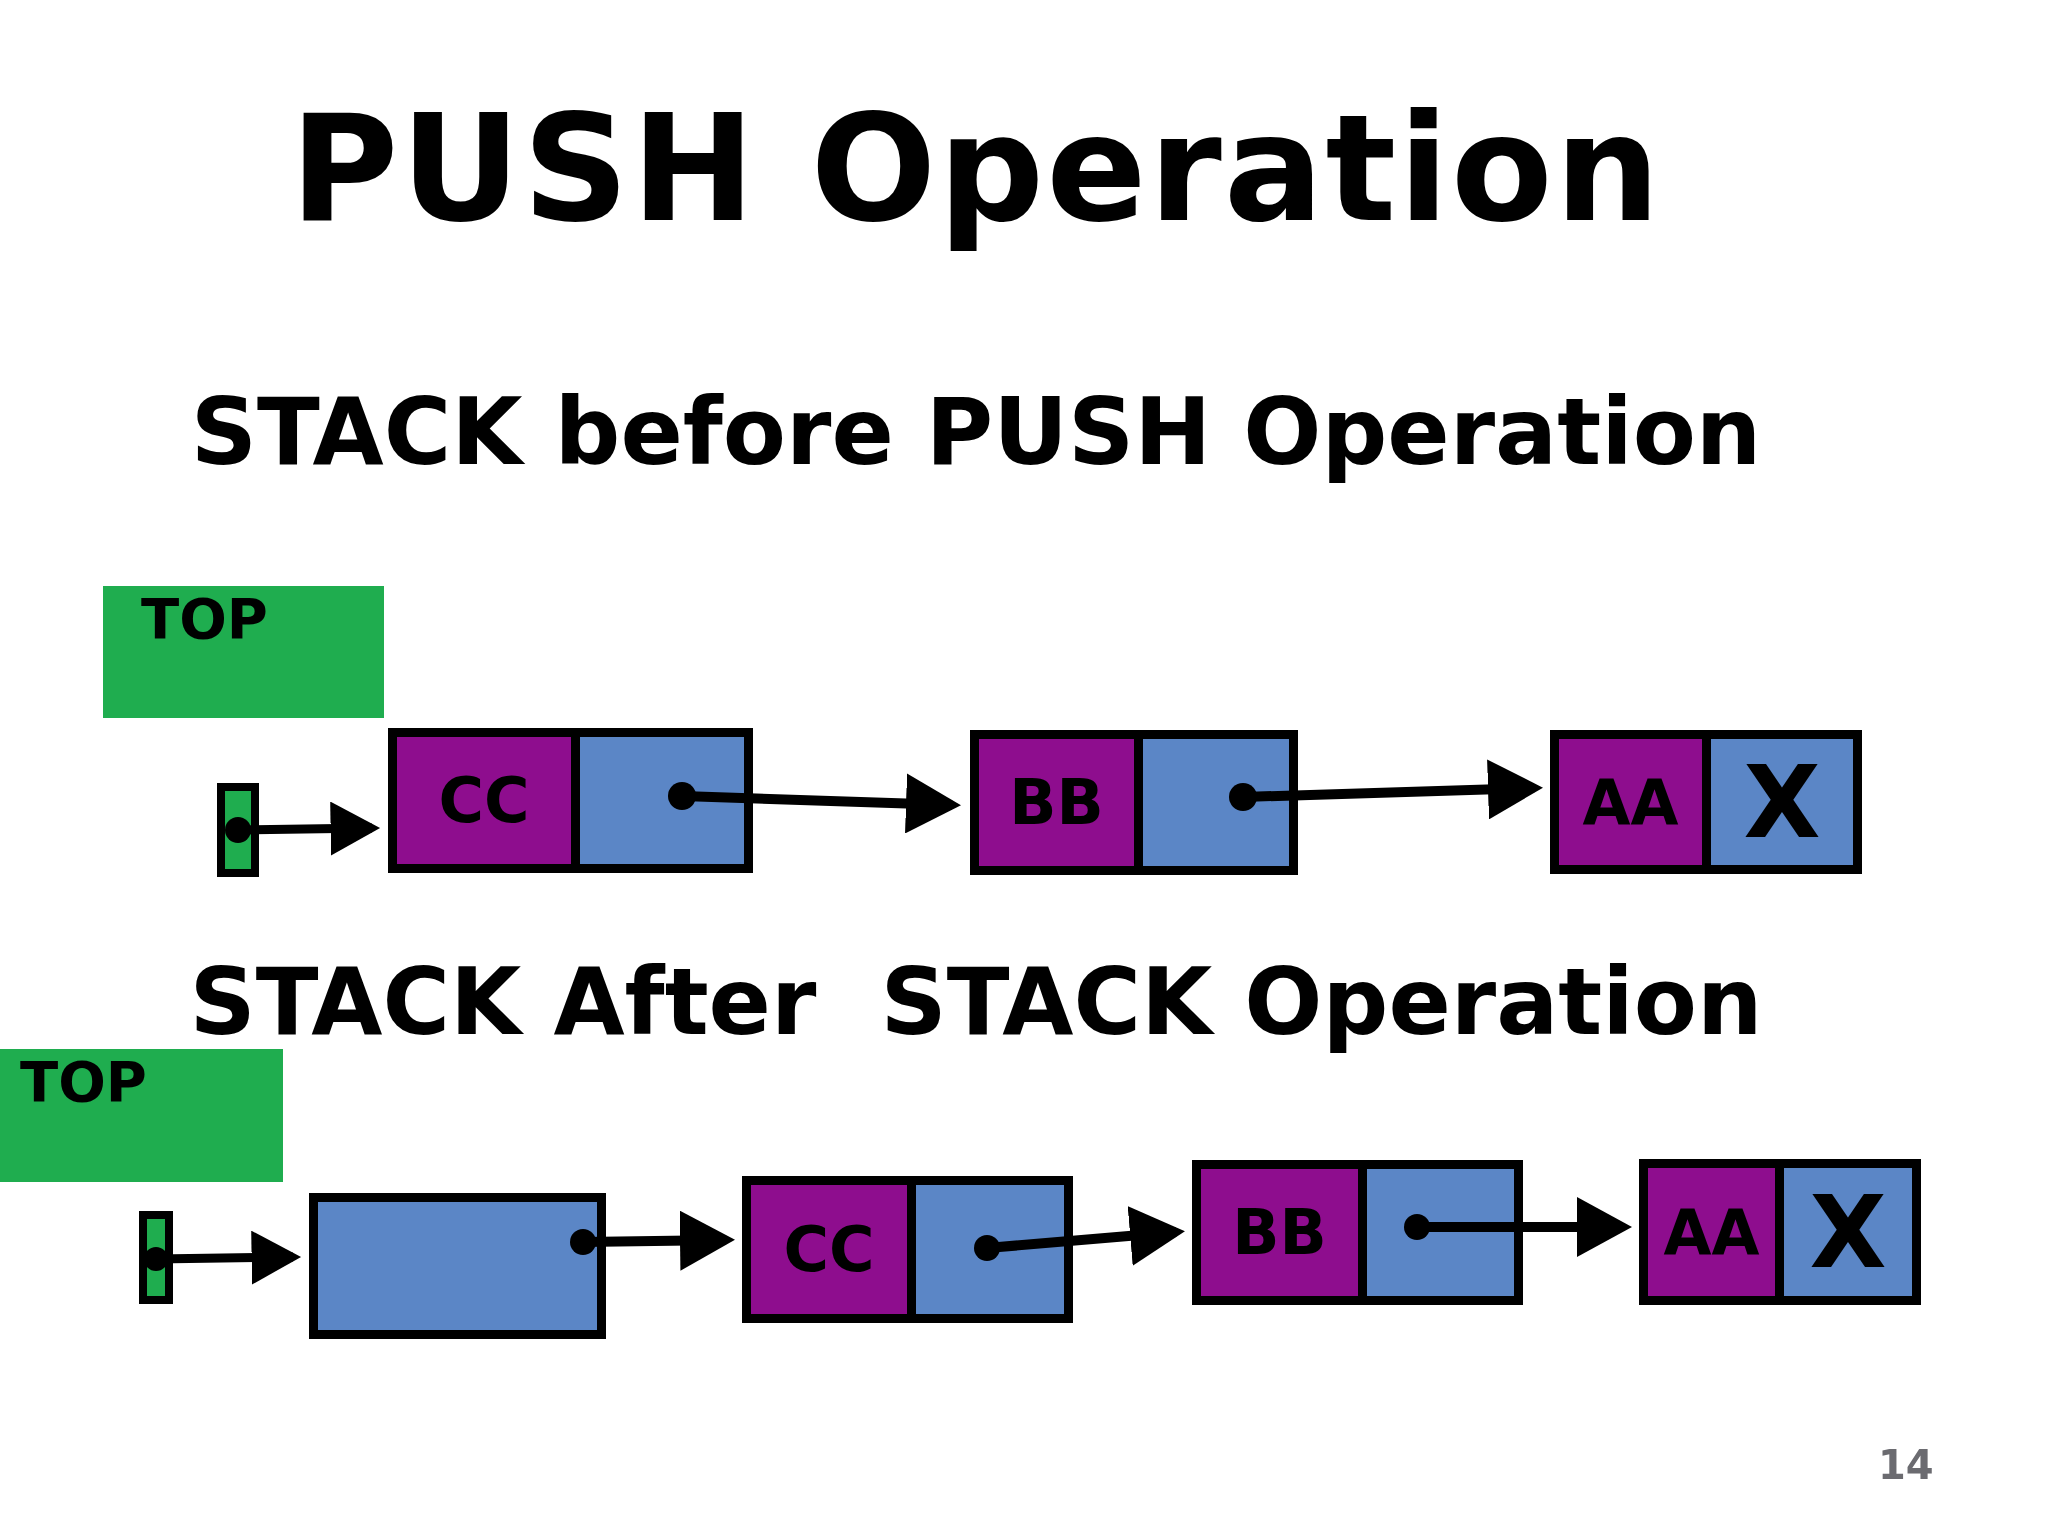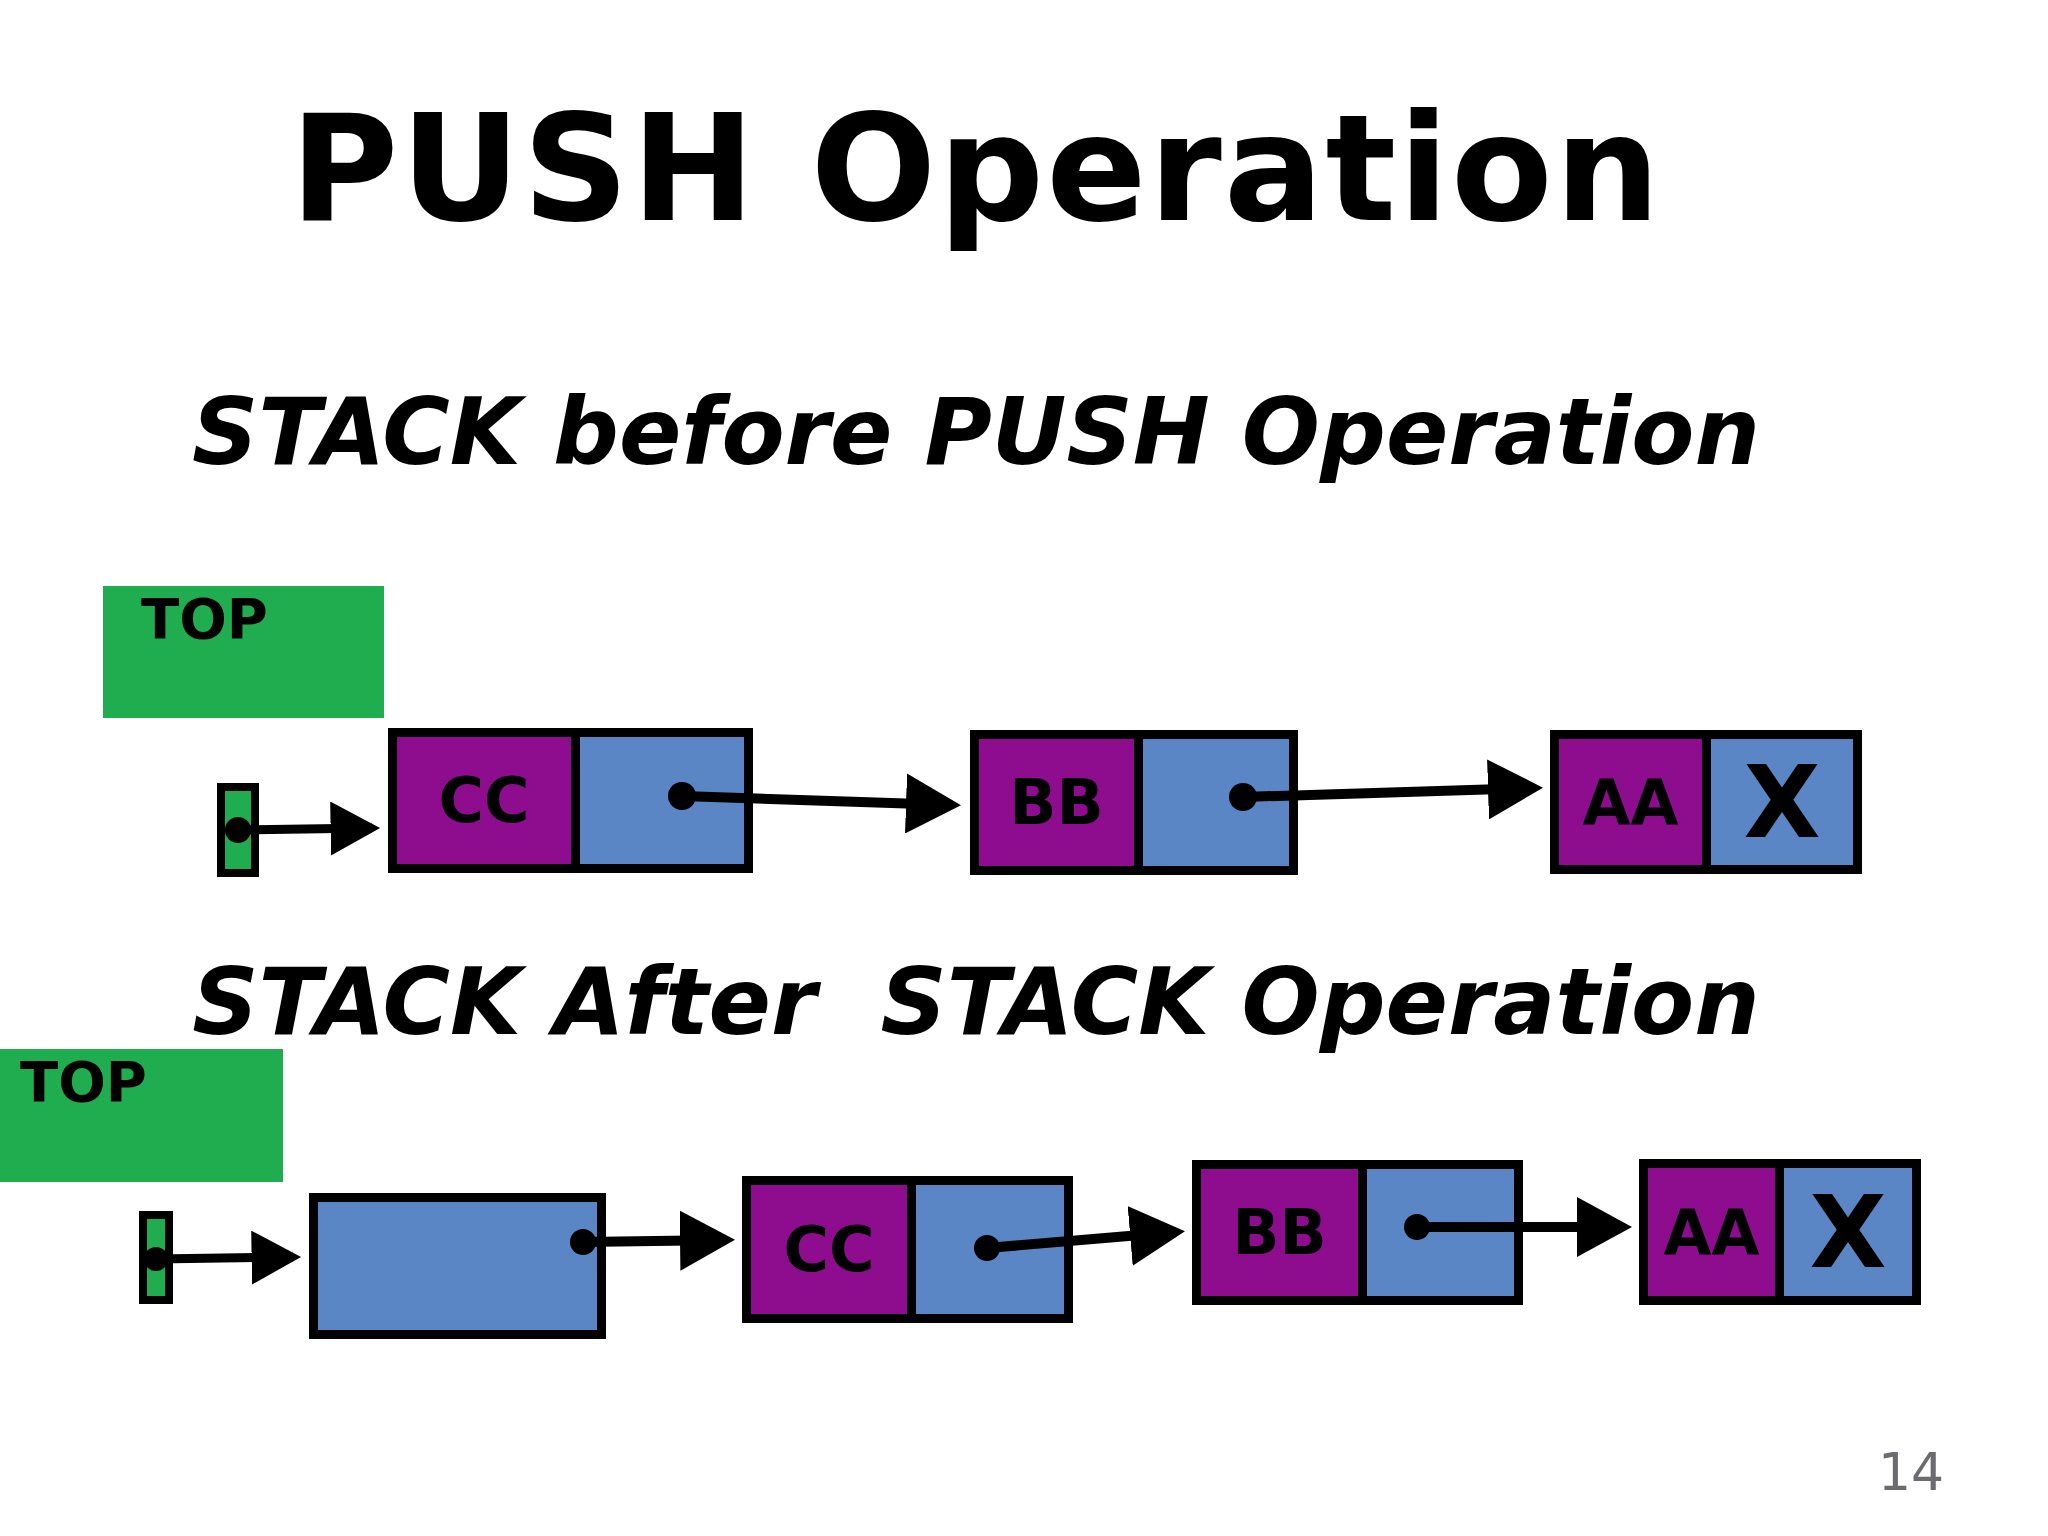--- a/index.html
+++ b/index.html
@@ -15,21 +15,20 @@
     position:absolute;left:0;top:88px;width:100%;
     text-align:center;
     font-size:148px;line-height:1.1;font-weight:700;
     letter-spacing:2px;
     white-space:pre;
   }
   .subtitle{
     position:absolute;width:100%;text-align:center;
     font-size:92px;line-height:1.1;font-weight:700;
     white-space:pre;
-    font-style:italic;
   }
   .subtitle.before{top:382px;}
   .subtitle.after{top:952px;}
   .topbox{
     position:absolute;
     background:var(--green);
     display:flex;align-items:flex-start;
     font-size:56px;font-weight:700;color:#000;margin-top:8px;
   }
   .topbox.first{left:103px;top:578px;width:281px;height:132px;padding-left:38px;box-sizing:border-box;}
@@ -67,21 +66,21 @@
   .node.dd2 .data{width:148px;}
   .node.cc2{left:742px;top:1176px;width:331px;height:147px;}
   .node.cc2 .data{width:165px;}
   .node.bb2{left:1192px;top:1160px;width:331px;height:145px;}
   .node.bb2 .data{width:166px;}
   .node.aa2{left:1639px;top:1159px;width:282px;height:146px;}
   .node.aa2 .data{width:136px;}
   .arrows{position:absolute;left:0;top:0;width:2048px;height:1536px;pointer-events:none;}
   .pagenum{
     position:absolute;left:1878px;top:1442px;
-    font-size:52px;color:#6b6b70;font-weight:400;
+    font-size:40px;color:#6b6b70;font-weight:700;
     font-family:"DejaVu Sans","Liberation Sans",sans-serif;
   }
 </style>
 </head>
 <body>
 
 <div class="slide" style="--green: #1fad4f; --purple: #8e0d8e; --blue: #5b86c6;">
 
   <div class="title">PUSH Operation</div>
 

